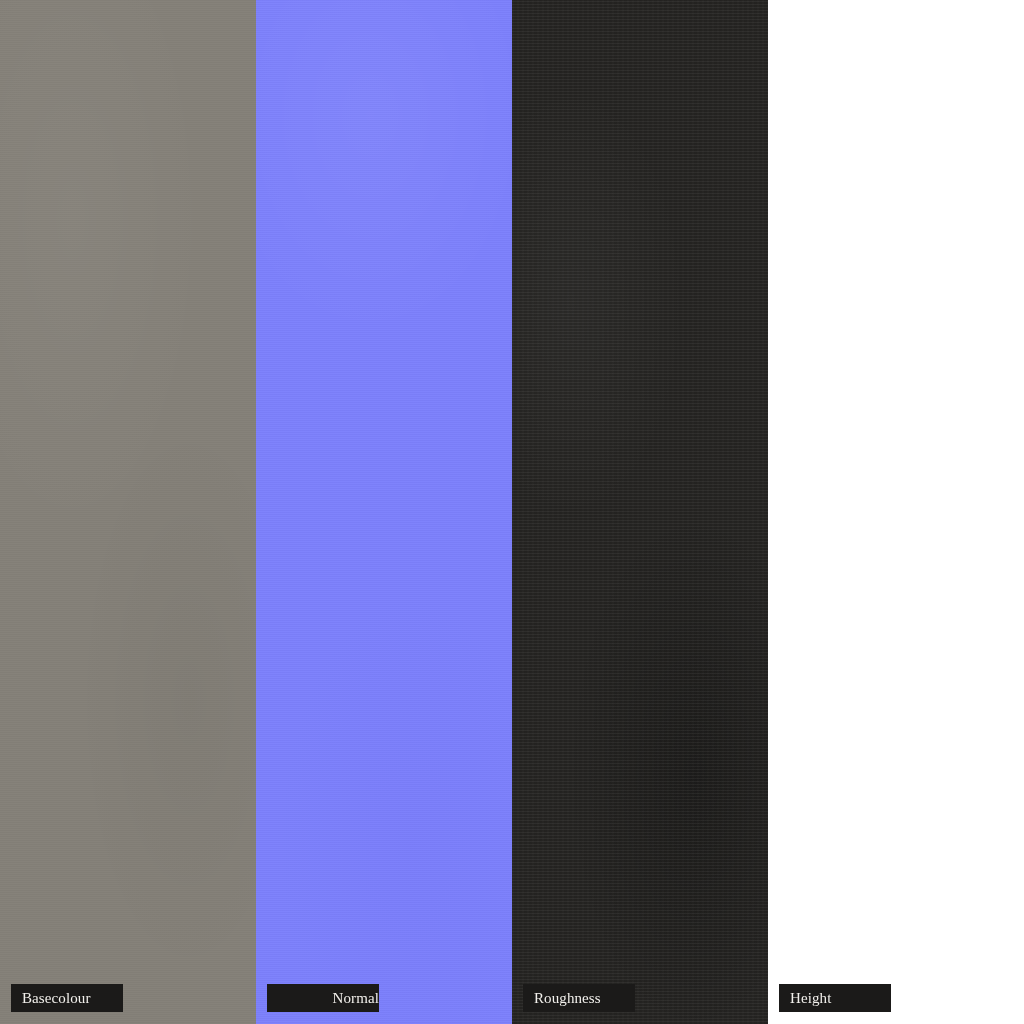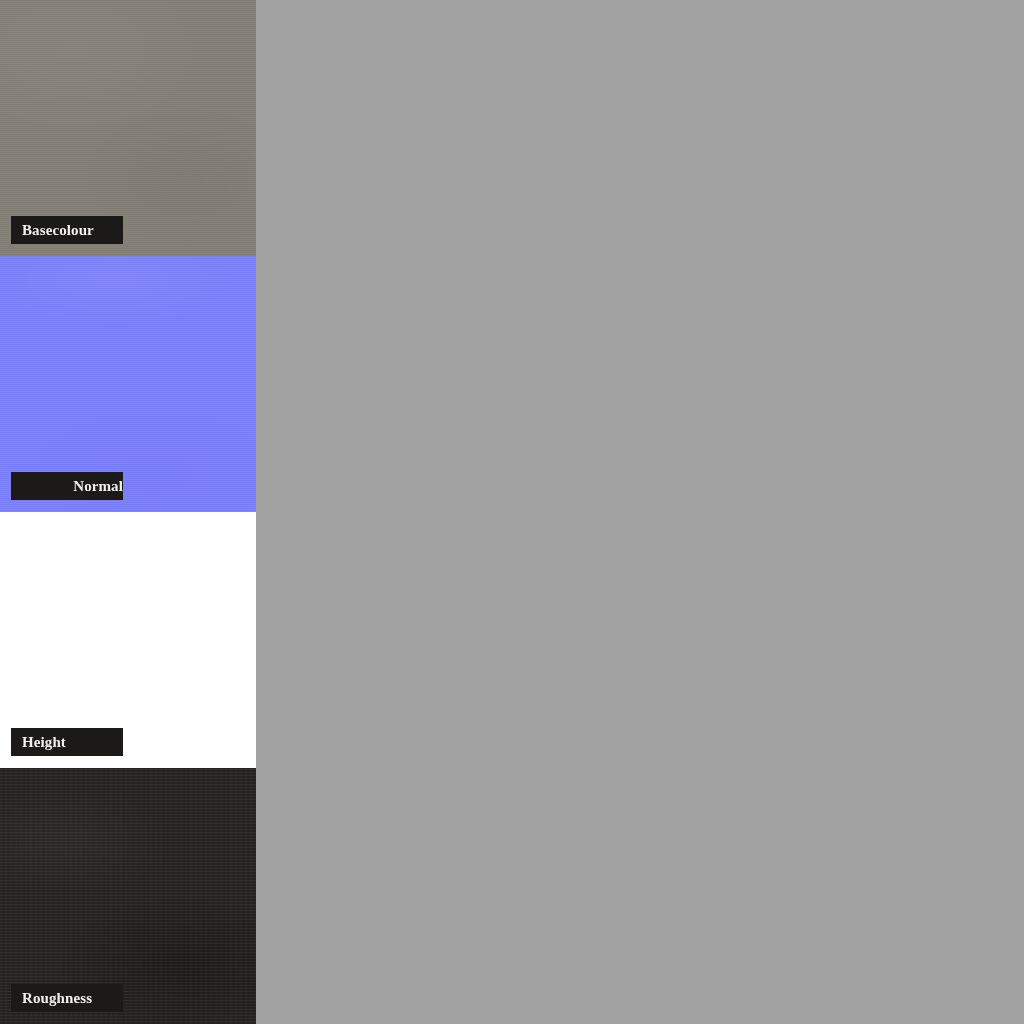--- a/index.html
+++ b/index.html
@@ -9,24 +9,23 @@
   }
   body {
     font-family: "Liberation Serif", serif;
   }
 
   #pbr-sheet {
     position: relative;
     width: 1024px;
     height: 1024px;
     display: flex;
-    flex-direction: column;
+    flex-direction: row;
     overflow: hidden;
-    background: #a3a3a3;
-    font-weight: bold;
+    background: #404040;
   }
 
   .map-panel {
     position: relative;
     width: 256px;
     height: 1024px;
     flex: 0 0 256px;
     overflow: hidden;
   }
 
@@ -135,27 +134,27 @@
     </div>
   </div>
 
   <div class="map-panel panel-normal" style="background-color: rgb(124, 128, 252);">
     <div class="grain"></div>
     <div class="map-label" style="background: rgb(27, 26, 25); color: rgb(242, 240, 236); justify-content: flex-end;">
       <span>Normal</span>
     </div>
   </div>
 
+  <div class="map-panel panel-roughness" style="background-color: rgb(38, 37, 35);">
+    <div class="grain"></div>
+    <div class="map-label" style="background: rgb(27, 26, 25); color: rgb(242, 240, 236);">
+      <span>Roughness</span>
+    </div>
+  </div>
+
   <div class="map-panel panel-height" style="background-color: rgb(255, 255, 255);">
     <div class="grain"></div>
     <div class="map-label" style="background: rgb(27, 26, 25); color: rgb(242, 240, 236);">
       <span>Height</span>
     </div>
   </div>
 
-  <div class="map-panel panel-roughness" style="background-color: rgb(38, 37, 35);">
-    <div class="grain"></div>
-    <div class="map-label" style="background: rgb(27, 26, 25); color: rgb(242, 240, 236);">
-      <span>Roughness</span>
-    </div>
-  </div>
-
 </div>
 
 </body></html>

